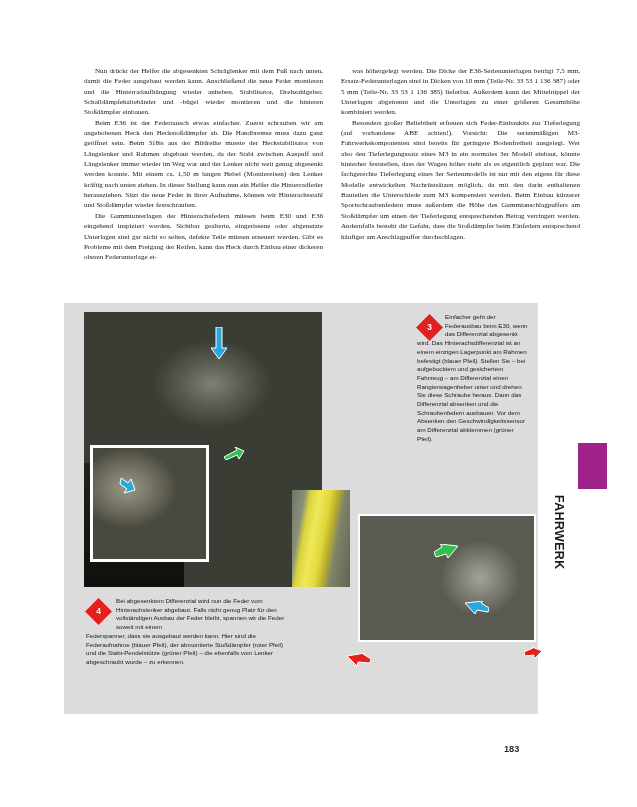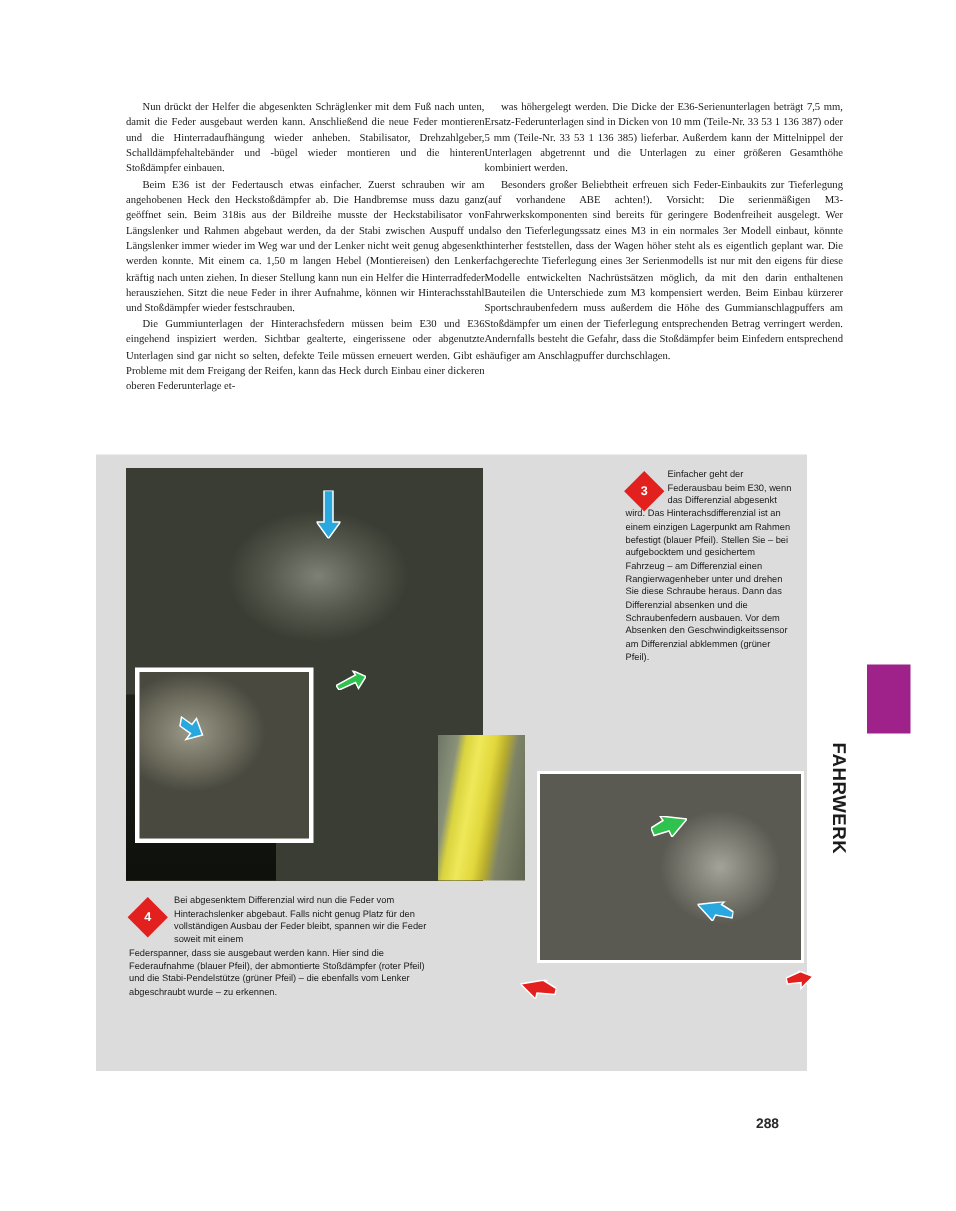--- a/index.html
+++ b/index.html
@@ -15,20 +15,21 @@
     inset:0;
     background:#ffffff;
   }
 
   
   .columns{
     position:absolute;
     left:84px; top:66px;
     width:496px;
     display:flex;
+    gap:18px;
   }
   .col{
     width:239px;
     font-family:"Liberation Serif", serif;
     font-size:7.1px;
     line-height:10.35px;
     text-align:justify;
     color:#191919;
     -webkit-hyphens:auto;hyphens:auto;
   }
@@ -266,15 +267,15 @@
     <span>4</span>
   </div>
   <div class="caption cap4">
     <div class="lead">Bei abgesenktem Differenzial wird nun die Feder vom Hinterachslenker abgebaut. Falls nicht genug Platz für den vollständigen Ausbau der Feder bleibt, spannen wir die Feder soweit mit einem</div>
     <div class="rest">Federspanner, dass sie ausgebaut werden kann. Hier sind die Federaufnahme (blauer Pfeil), der abmontierte Stoßdämpfer (roter Pfeil) und die Stabi-Pendelstütze (grüner Pfeil) – die ebenfalls vom Lenker abgeschraubt wurde – zu erkennen.</div>
   </div>
 
   <div class="side-tab-block"></div>
   <div class="side-tab-label">FAHRWERK</div>
 
-  <div class="page-number">288</div>
+  <div class="page-number">183</div>
 
 </div>
 
 </body></html>

